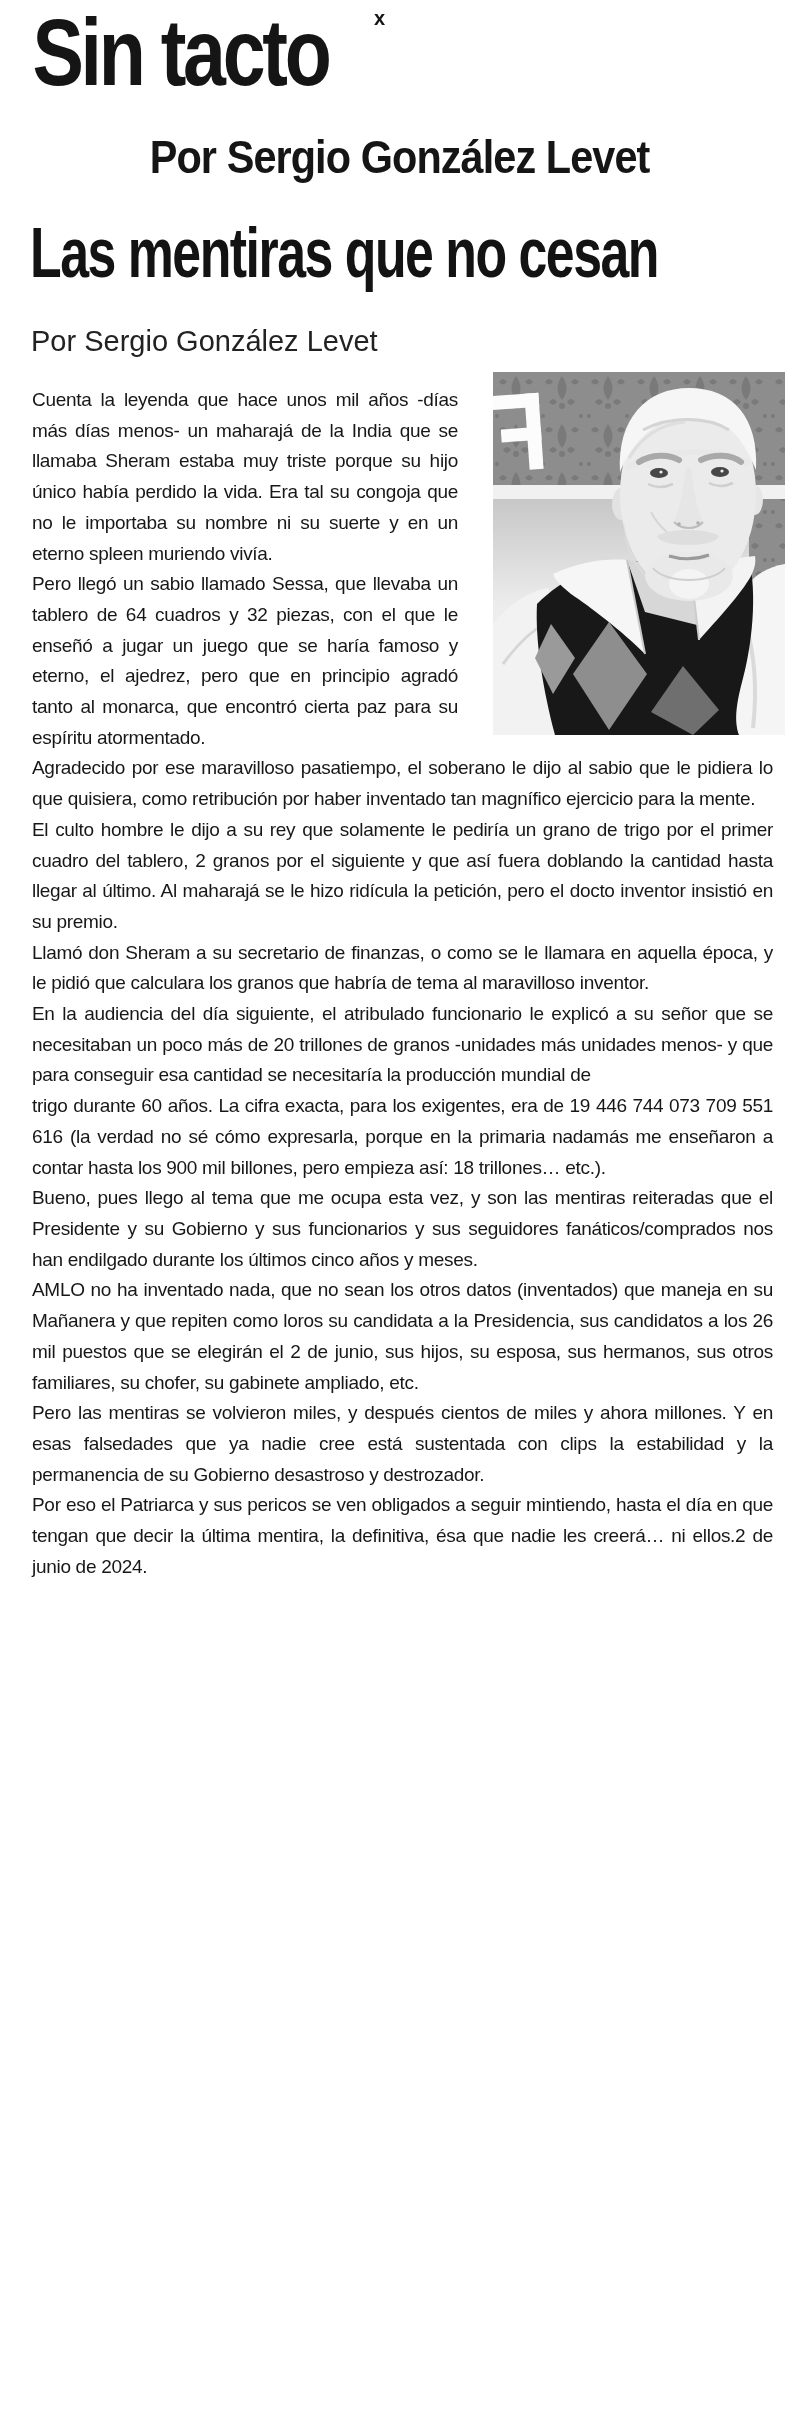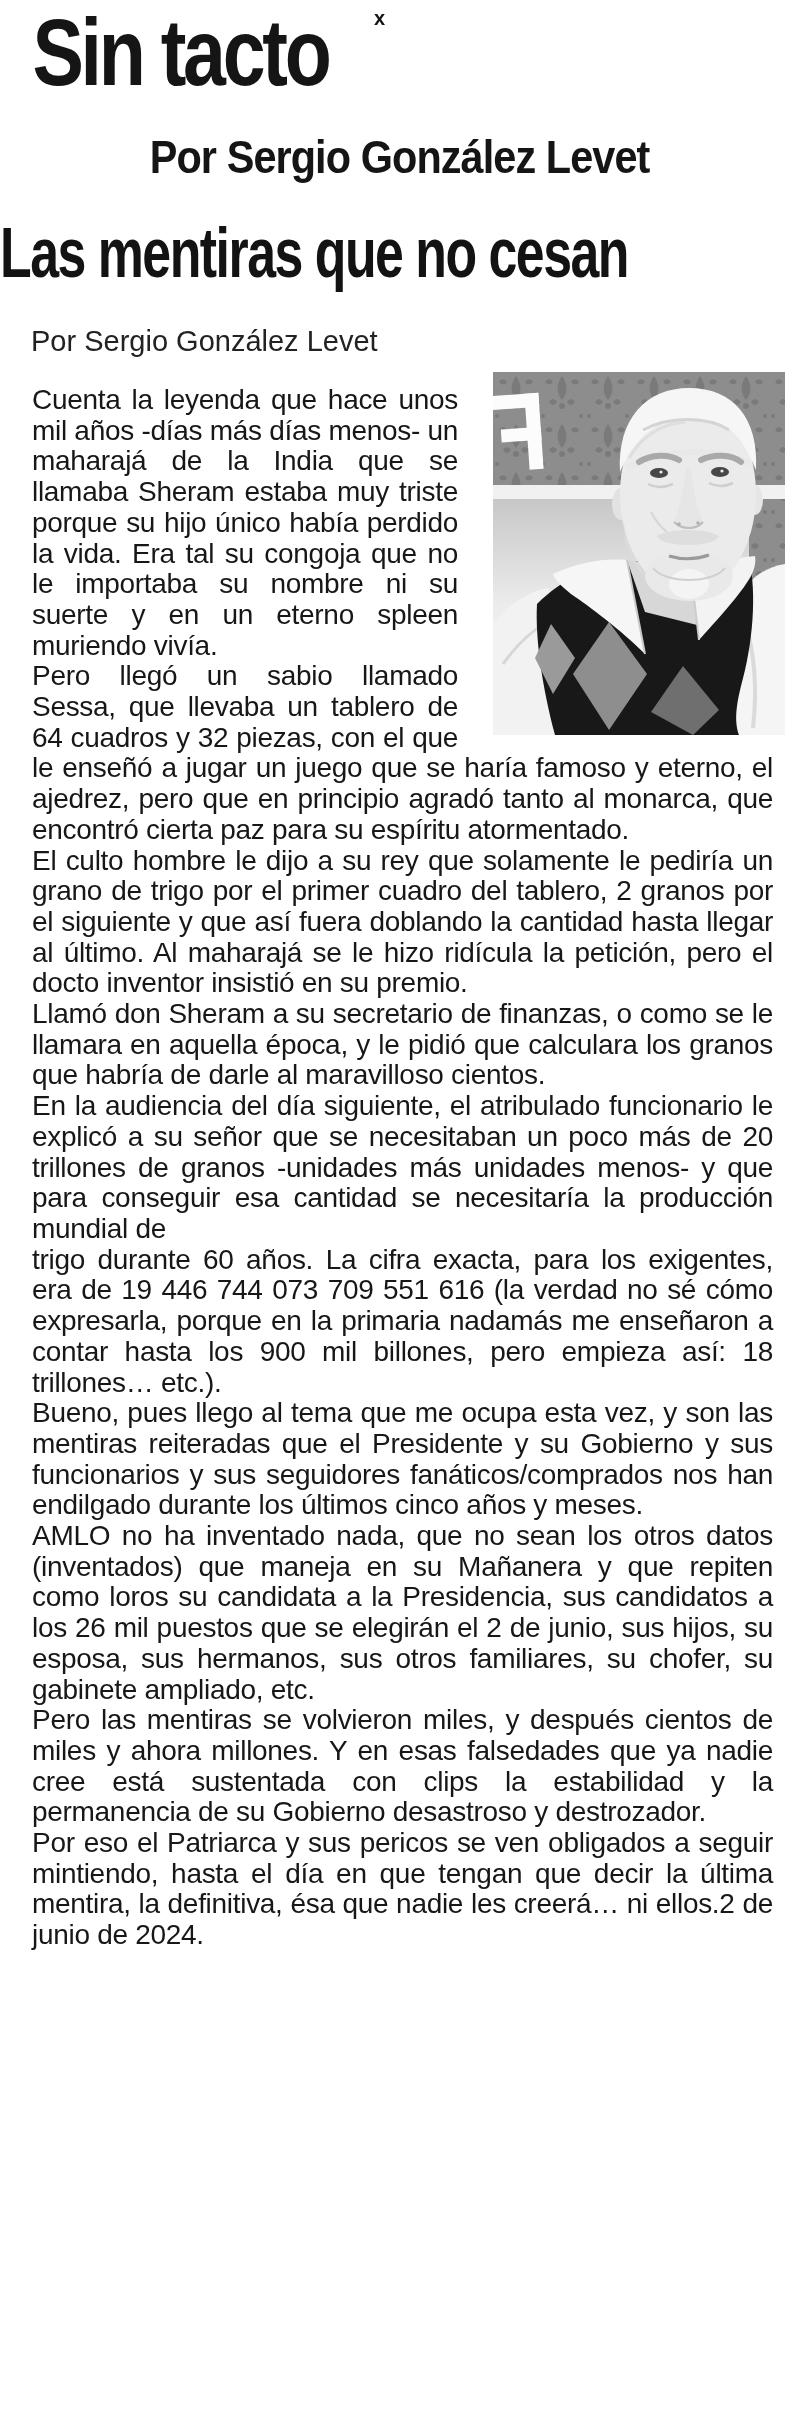--- a/index.html
+++ b/index.html
@@ -22,35 +22,35 @@
   .title-sup{
     position:absolute;left:374px;top:8px;
     font-size:20px;font-weight:bold;color:#151515;line-height:1;
   }
   .byline1-wrap{margin-top:32px;text-align:center;height:46px;}
   .byline1-inner{
     display:inline-block;font-size:46px;line-height:46px;font-weight:bold;
     letter-spacing:-1px;white-space:nowrap;color:#151515;
     transform:scaleX(0.90);transform-origin:50% 0;
   }
-  .headline-wrap{margin-top:38px;height:72px;}
+  .headline-wrap{margin-top:38px;padding-left:30px;height:72px;}
   .headline-inner{
     display:inline-block;font-size:70px;line-height:70px;font-weight:bold;
     letter-spacing:-2px;white-space:nowrap;color:#131313;
     transform:scaleX(0.74);transform-origin:0 0;
   }
   .byline2{
     margin-top:36px;padding-left:31px;
     font-size:29px;line-height:30px;font-weight:normal;color:#222;
   }
   
   .article{
     margin-top:23px;
     padding:0 27px 0 32px;
-    font-size:28px;line-height:30.7px;
+    font-size:19px;line-height:30.7px;
     letter-spacing:-0.3px;
     text-align:justify;
     hyphens:auto;-webkit-hyphens:auto;
     color:#171717;
   }
   .article p.para{margin:0;padding:0;}
   .photo-float{
     float:right;
     width:292px;height:363px;
     margin:-13px -12px 8px 35px;
@@ -164,22 +164,23 @@
           <circle cx="205" cy="151" r="1.8" fill="#b0b0b0"></circle>
           <path d="M158 140 Q164 152 174 160" stroke="#d6d6d6" stroke-width="2" fill="none"></path>
           <path d="M164 164 C176 156 214 156 226 164 C222 176 168 176 164 164 Z" fill="#dedede"></path>
           <path d="M176 184 Q196 190 216 183" stroke="#9a9a9a" stroke-width="3" fill="none"></path>
         </g>
       </svg>
     </div>
 
   <p class="para">Cuenta la leyenda que hace unos mil años -días más días menos- un maharajá de la India que se llamaba Sheram estaba muy triste porque su hijo único había perdido la vida. Era tal su congoja que no le importaba su nombre ni su suerte y en un eterno spleen muriendo vivía.</p>
       <p class="para">Pero llegó un sabio llamado Sessa, que llevaba un tablero de 64 cuadros y 32 piezas, con el que le enseñó a jugar un juego que se haría famoso y eterno, el ajedrez, pero que en principio agradó tanto al monarca, que encontró cierta paz para su espíritu atormentado.</p>
+      <p class="para">Agradecido por ese maravilloso pasatiempo, el soberano le dijo al sabio que le pidiera lo que quisiera, como retribución por haber inventado tan magnífico ejercicio para la mente.</p>
       <p class="para">El culto hombre le dijo a su rey que solamente le pediría un grano de trigo por el primer cuadro del tablero, 2 granos por el siguiente y que así fuera doblando la cantidad hasta llegar al último. Al maharajá se le hizo ridícula la petición, pero el docto inventor insistió en su premio.</p>
-      <p class="para">Llamó don Sheram a su secretario de finanzas, o como se le llamara en aquella época, y le pidió que calculara los granos que habría de darle al maravilloso cientos.</p>
+      <p class="para">Llamó don Sheram a su secretario de finanzas, o como se le llamara en aquella época, y le pidió que calculara los granos que habría de tema al maravilloso inventor.</p>
       <p class="para">En la audiencia del día siguiente, el atribulado funcionario le explicó a su señor que se necesitaban un poco más de 20 trillones de granos -unidades más unidades menos- y que para conseguir esa cantidad se necesitaría la producción mundial de</p>
       <p class="para">trigo durante 60 años. La cifra exacta, para los exigentes, era de 19 446 744 073 709 551 616 (la verdad no sé cómo expresarla, porque en la primaria nadamás me enseñaron a contar hasta los 900 mil billones, pero empieza así: 18 trillones… etc.).</p>
       <p class="para">Bueno, pues llego al tema que me ocupa esta vez, y son las mentiras reiteradas que el Presidente y su Gobierno y sus funcionarios y sus seguidores fanáticos/comprados nos han endilgado durante los últimos cinco años y meses.</p>
       <p class="para">AMLO no ha inventado nada, que no sean los otros datos (inventados) que maneja en su Mañanera y que repiten como loros su candidata a la Presidencia, sus candidatos a los 26 mil puestos que se elegirán el 2 de junio, sus hijos, su esposa, sus hermanos, sus otros familiares, su chofer, su gabinete ampliado, etc.</p>
       <p class="para">Pero las mentiras se volvieron miles, y después cientos de miles y ahora millones. Y en esas falsedades que ya nadie cree está sustentada con clips la estabilidad y la permanencia de su Gobierno desastroso y destrozador.</p>
       <p class="para">Por eso el Patriarca y sus pericos se ven obligados a seguir mintiendo, hasta el día en que tengan que decir la última mentira, la definitiva, ésa que nadie les creerá… ni ellos.2 de junio de 2024.</p>
     </div>
 
 </div>
 

